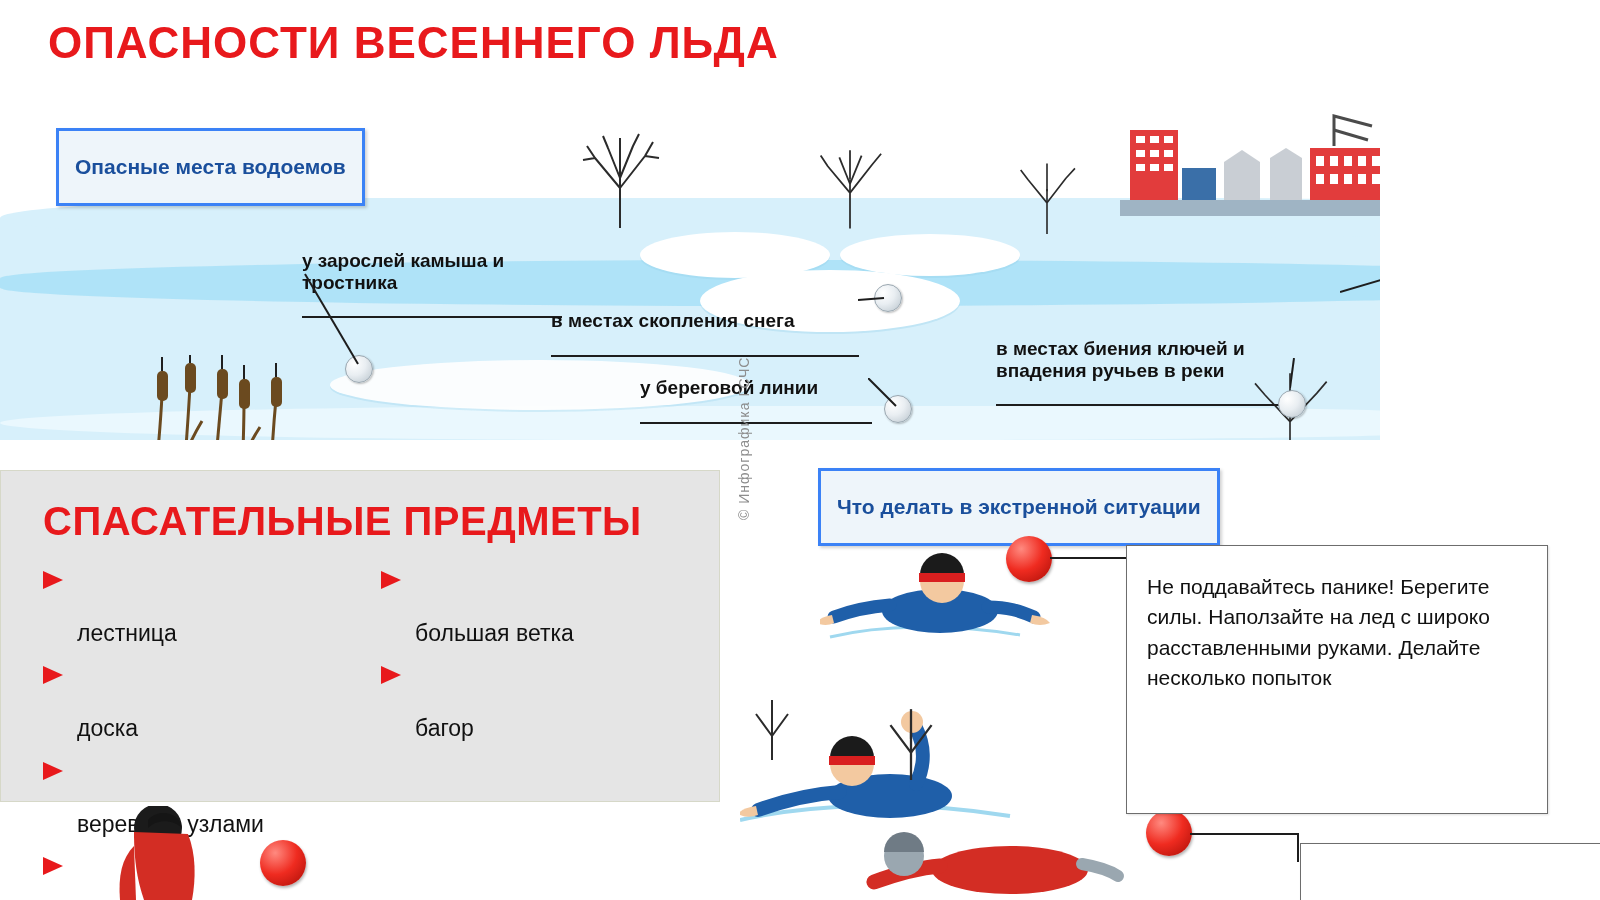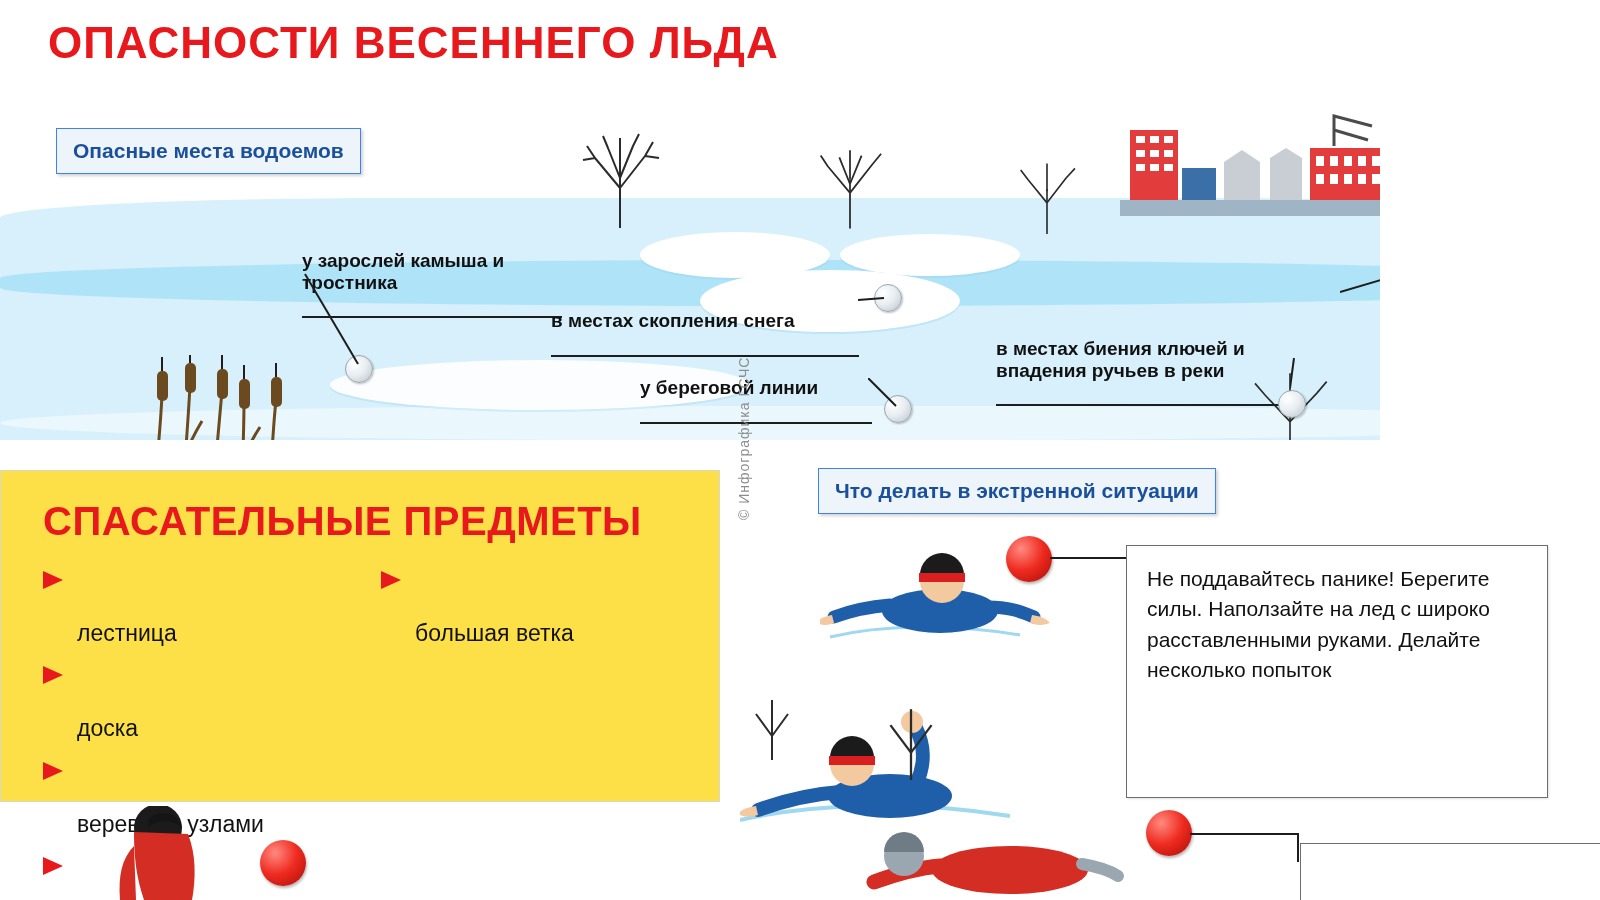--- a/index.html
+++ b/index.html
@@ -88,25 +88,25 @@
     left: 0; top: 296px;
     width: 1600px; height: 34px;
     background: #eaf8fe;
     border-radius: 50% / 60%;
   }
 
   
   .label-box {
     position: absolute;
     background: #eef5fa;
-    border: 1px solid #3b82f6;
+    border: 3px solid #3b82f6;
     color: #1a4f9c;
     font-weight: bold;
     font-size: 21px;
-    padding: 10px 16px;
+    padding: 24px 16px;
     box-shadow: 2px 2px 3px rgba(0,0,0,.18);
     white-space: nowrap;
   }
   #box-dangerous-places { left: 56px; top: 128px; }
   #box-emergency { left: 818px; top: 468px; }
 
   
   .callout {
     position: absolute;
     font-size: 19px;
@@ -135,21 +135,21 @@
     box-shadow: 1px 1px 2px rgba(0,0,0,.25);
   }
 
   
   .rescue-panel {
     position: absolute;
     left: 0;
     top: 470px;
     width: 718px;
     height: 330px;
-    background: #fde047;
+    background: #e5e5e5;
     border: 1px solid #d6d8c8;
   }
   .rescue-title {
     position: absolute;
     left: 42px;
     top: 28px;
     font-size: 40px;
     font-weight: bold;
     color: #e8191c;
     letter-spacing: .5px;
@@ -193,21 +193,21 @@
   }
 
   
   .note-card {
     position: absolute;
     background: #ffffff;
     border: 1px solid #6d6d6d;
     font-size: 21px;
     line-height: 1.45;
     color: #111;
-    padding: 18px 20px;
+    padding: 26px 20px;
     box-shadow: 1px 1px 2px rgba(0,0,0,.12);
   }
   #note-1 { left: 1126px; top: 545px; width: 380px; height: 215px; }
   #note-2 { left: 1300px; top: 843px; width: 300px; height: 60px; }
 
   .red-ball {
     position: absolute;
     width: 46px; height: 46px;
     border-radius: 50%;
     background: radial-gradient(circle at 33% 28%, #ff8a80 0%, #ef2b20 48%, #a80d06 100%);
@@ -444,20 +444,24 @@
       <span class="arrow"></span>
       
     </div>
   </div>
 
   <div class="rescue-col col-right">
     <div class="r-item">
       <span class="arrow"></span>
       <span>большая ветка</span>
     </div>
+    <div class="r-item">
+      <span class="arrow"></span>
+      <span>багор</span>
+    </div>
   </div>
 </div>
 
 <div class="credit">© Инфографика ГСЧС</div>
 
 <svg class="fig" style="left:820px; top:545px;" width="240" height="140" viewBox="0 0 240 140">
   <path d="M10 92 C60 80 130 78 200 90" stroke="#9fd8ef" stroke-width="3" fill="none"></path>
   <ellipse cx="120" cy="66" rx="58" ry="22" fill="#1f5fa9"></ellipse>
   <path d="M70 60 C46 62 30 66 14 72" stroke="#1f5fa9" stroke-width="13" fill="none" stroke-linecap="round"></path>
   <path d="M168 62 C188 62 200 66 214 72" stroke="#1f5fa9" stroke-width="13" fill="none" stroke-linecap="round"></path>

